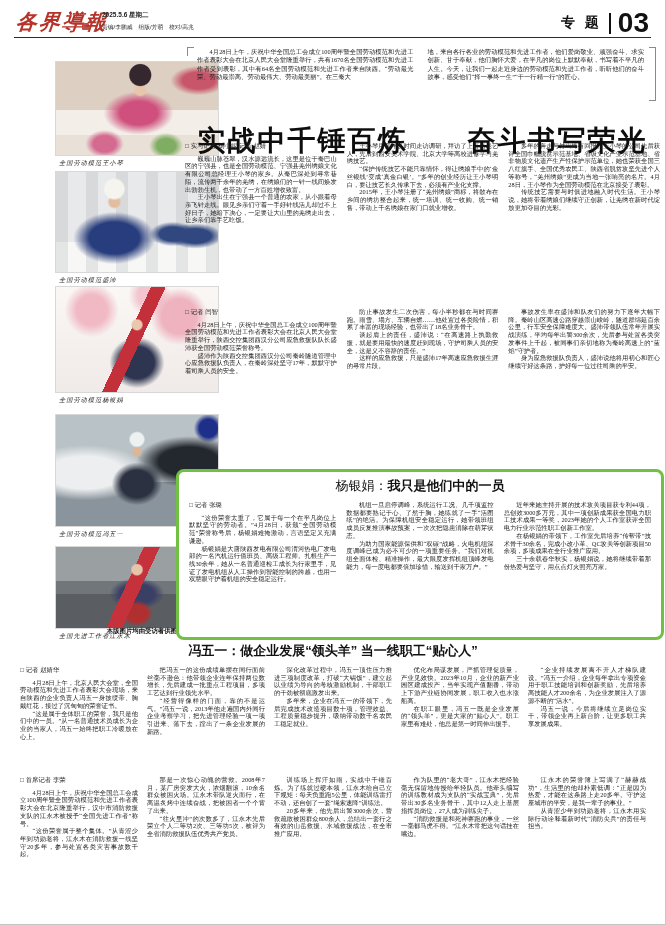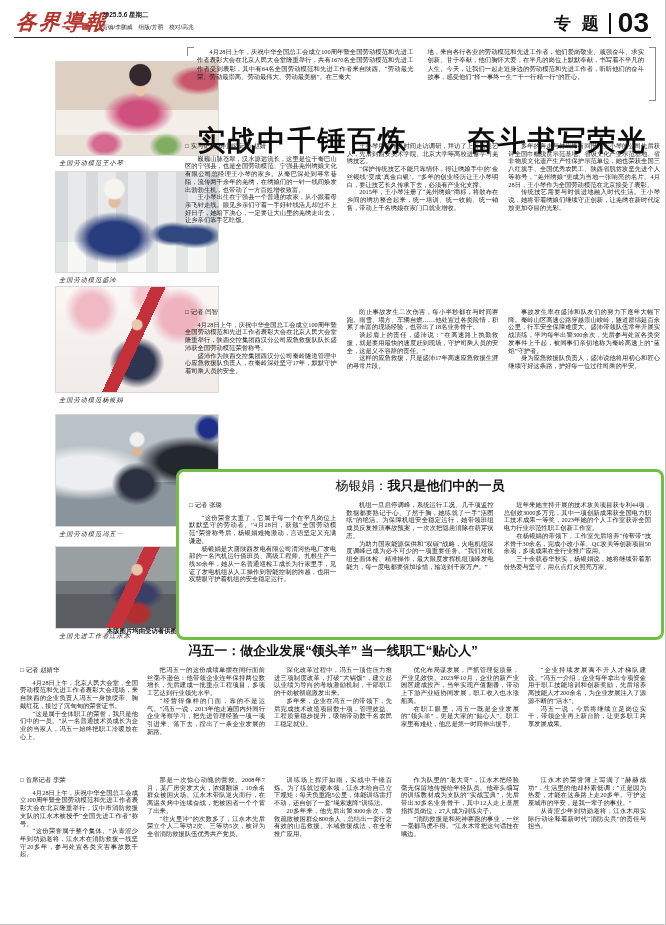--- a/index.html
+++ b/index.html
@@ -16,21 +16,21 @@
   .logo {
     position:absolute; left:0; top:1px; font-size:21px; font-weight:bold; font-style:italic;
     color:var(--masthead_red); letter-spacing:2px; transform:skewX(-6deg);
     font-family:"Liberation Serif", serif; white-space:nowrap;
   }
   .logo-seal { position:absolute; left:66px; top:16px; width:7px; height:7px; background:var(--masthead_red); opacity:.85; border-radius:1px; }
   .dateblock { position:absolute; left:86px; top:4px; }
   .date { font-size:6.5px; font-weight:bold; color:#222; font-family:"Liberation Sans", sans-serif; }
   .staff { font-size:5.8px; color:#333; margin-top:2.5px; font-family:"Liberation Sans", sans-serif; }
   .section-block { position:absolute; right:0; top:0; display:flex; align-items:center; gap:7px; }
-  .section-title { font-size:17px; font-weight:900; letter-spacing:3px; color:#111; font-family:"Liberation Sans", sans-serif; }
+  .section-title { font-size:14px; font-weight:900; letter-spacing:3px; color:#111; font-family:"Liberation Sans", sans-serif; }
   .section-divider { width:2px; height:21px; background:#111; }
   .page-no { font-size:28px; font-weight:900; color:#111; font-family:"Liberation Sans", sans-serif; }
   .head-rule { position:absolute; left:14px; right:14px; top:37px; border-top:1.6px solid #2b2b2b; }
 
   
   .photo-col { position:absolute; left:15px; top:0; width:164px; height:925px; }
   .figure { position:absolute; left:0; width:164px; }
   .photo { width:164px; border:0.5px solid #d8d8d8; }
   .caption { font-size:6.2px; font-style:italic; color:#222; margin-top:3px; padding-left:4px; letter-spacing:1px; }
   .credit { position:absolute; right:2px; top:627px; font-size:6.4px; font-weight:bold; color:#111; }

